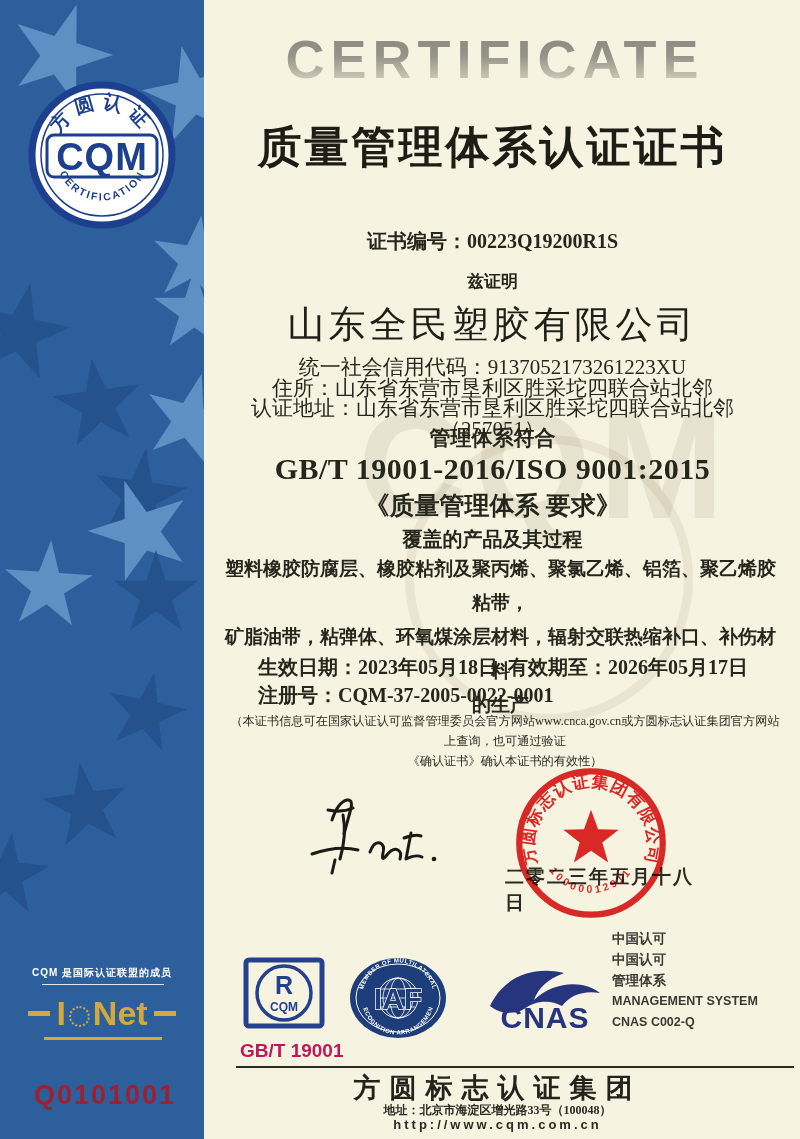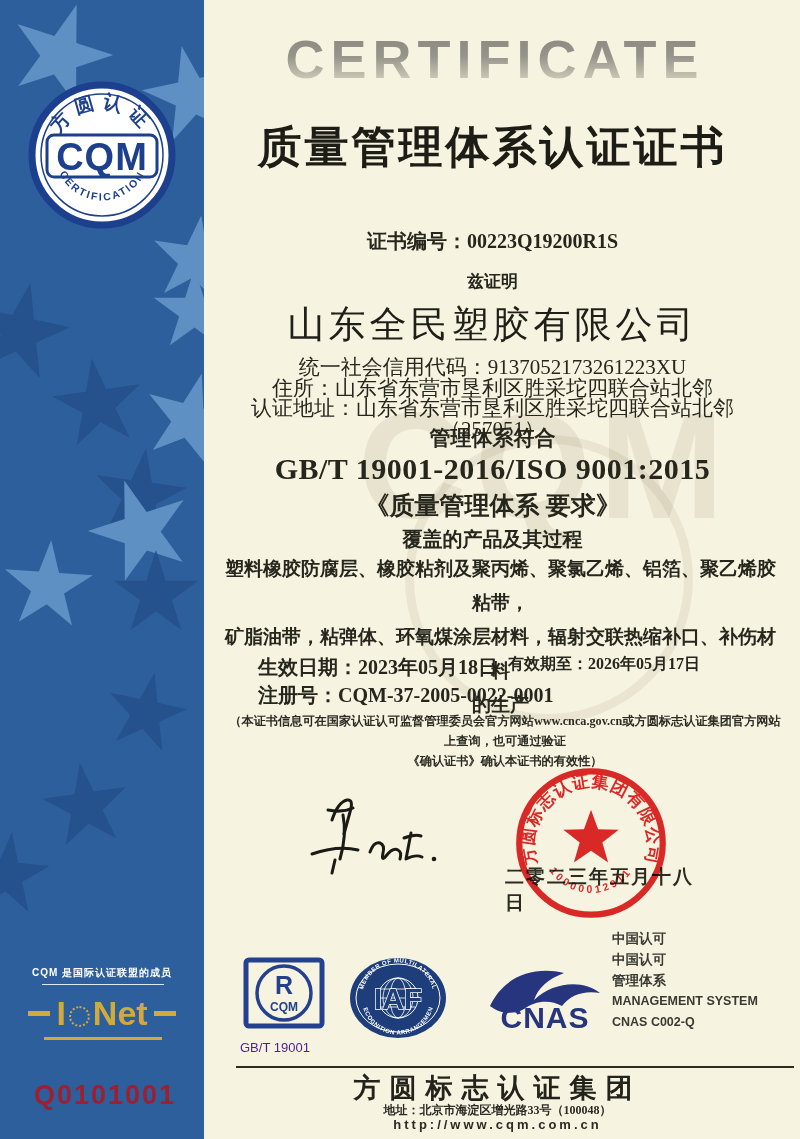--- a/index.html
+++ b/index.html
@@ -44,31 +44,31 @@
   .certno-row{left:205px;top:228px;width:575px;text-align:center;font-size:20px;font-weight:700;}
   .attest{left:205px;top:270px;width:575px;text-align:center;font-size:17px;font-weight:700;}
   .company{left:205px;top:300px;width:575px;text-align:center;font-size:37px;font-weight:500;letter-spacing:4px;color:#1f1f18;}
   .addr-lines{left:205px;top:357px;width:575px;text-align:center;font-size:21px;font-weight:400;line-height:20.5px;}
   .conform{left:205px;top:424px;width:575px;text-align:center;font-size:21px;font-weight:700;}
   .standard{left:205px;top:452px;width:575px;text-align:center;font-size:30px;font-weight:700;letter-spacing:.5px;}
   .standard-name{left:205px;top:489px;width:575px;text-align:center;font-size:25px;font-weight:700;}
   .scope-heading{left:205px;top:526px;width:575px;text-align:center;font-size:20px;font-weight:700;}
   .scope{left:218px;top:552px;width:565px;text-align:center;font-size:19px;font-weight:700;line-height:34px;}
   .date-left{left:258px;top:654px;font-size:20px;font-weight:700;}
-  .date-right{left:508px;top:654px;font-size:16px;font-weight:700;}
+  .date-right{left:508px;top:654px;font-size:20px;font-weight:700;}
   .reg-row{left:258px;top:682px;font-size:20px;font-weight:700;}
-  .fineprint{left:225px;top:711px;width:560px;text-align:center;font-size:12.2px;font-weight:700;line-height:20px;color:#2b2b22;}
+  .fineprint{left:225px;top:711px;width:560px;text-align:center;font-size:12.2px;font-weight:400;line-height:20px;color:#2b2b22;}
 
   .signature{left:298px;top:788px;z-index:2;}
   .issue-date{left:505px;top:864px;width:200px;font-size:19px;font-weight:600;letter-spacing:2px;color:#2b2b20;z-index:1;}
   .stamp{left:512px;top:764px;z-index:2;mix-blend-mode:multiply;opacity:.95;}
 
   
   .cqm-mark{left:242px;top:956px;z-index:1;}
-  .gbt-caption{left:240px;top:1040px;font-family:"Liberation Sans",sans-serif;font-size:13px;font-weight:400;color:#4c1d95;}
+  .gbt-caption{left:240px;top:1040px;font-family:"Liberation Sans",sans-serif;font-size:19px;font-weight:700;color:#be185d;}
   .iaf{left:348px;top:956px;z-index:1;}
   .cnas{left:484px;top:964px;z-index:1;}
   .accred{left:612px;top:928px;font-family:"Liberation Sans",sans-serif;font-size:13.5px;font-weight:700;
           color:#3a3a33;line-height:21px;}
   .accred .en{font-size:12.5px;}
 
   .footer-rule{left:236px;top:1066px;width:558px;height:2px;background:#2b2b22;}
   .footer-org{left:205px;top:1070px;width:585px;text-align:center;font-size:27px;font-weight:900;letter-spacing:9px;color:#23231b;}
   .footer-addr{left:205px;top:1102px;width:585px;text-align:center;font-size:12px;font-weight:600;color:#2b2b24;}
   .footer-url{left:205px;top:1117px;width:585px;text-align:center;font-family:"Liberation Sans",sans-serif;

